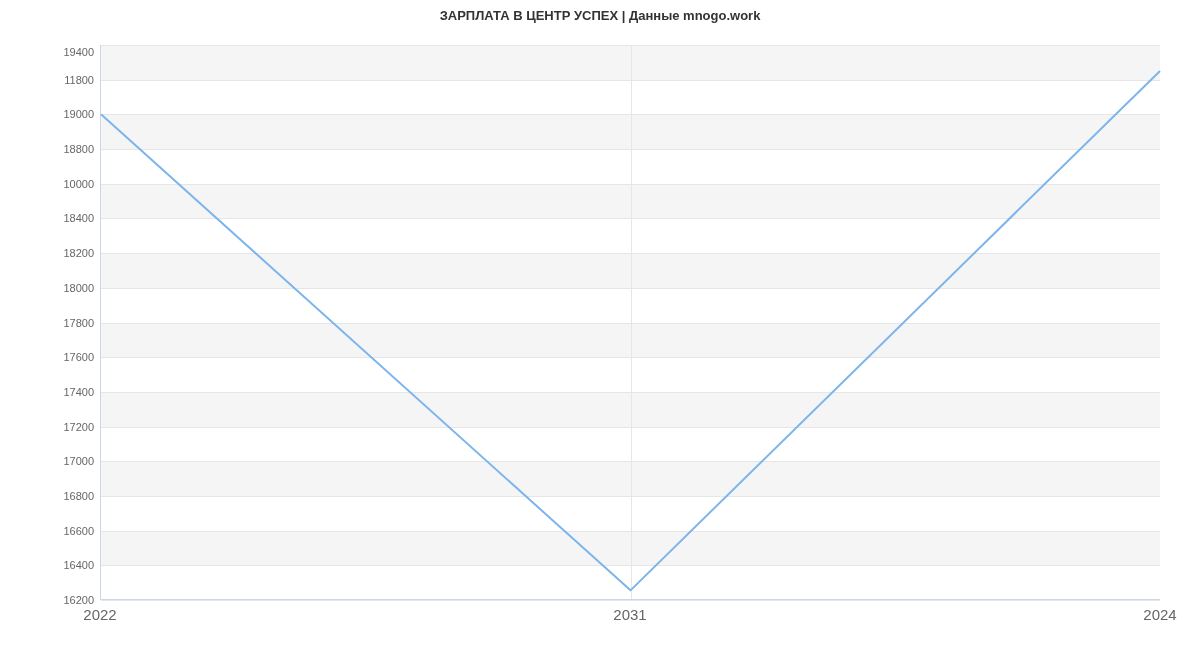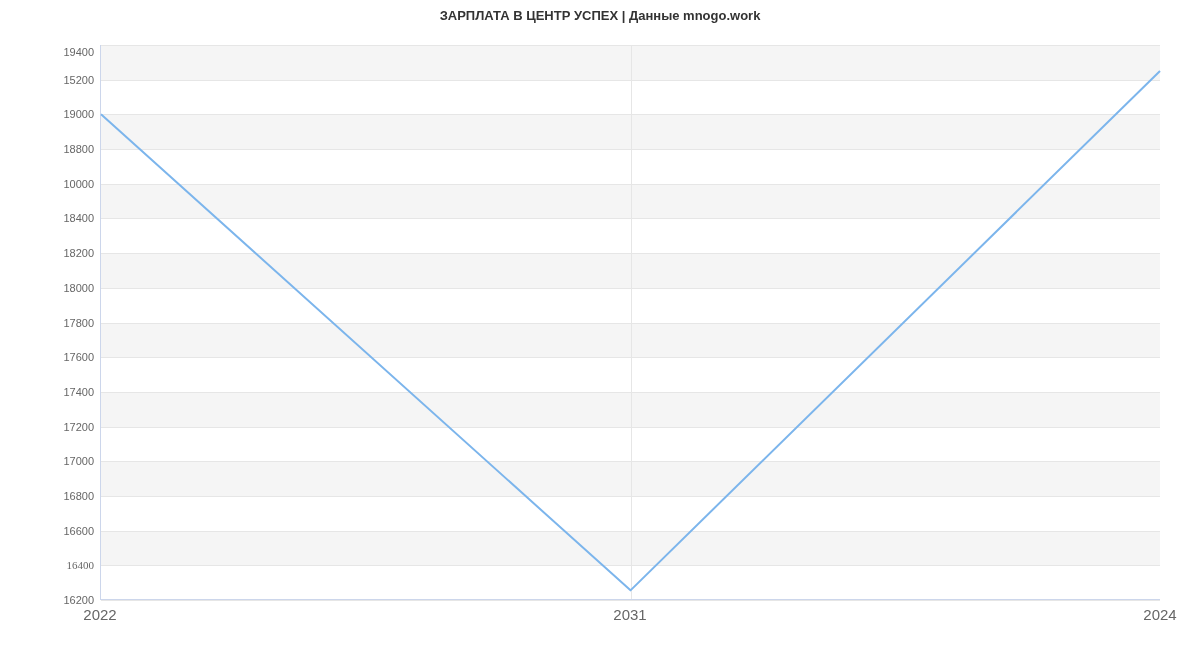--- a/index.html
+++ b/index.html
@@ -112,34 +112,34 @@
   <div id="xgrids">
       <div class="xgrid" style="left: 530px;"></div>
     </div>
   <svg class="series" viewBox="0 0 1060 555" preserveAspectRatio="none">
     <polyline id="line" fill="none" stroke-width="2" stroke-linejoin="round" points="0,69.375 530,546.328125 1060,26.015625" stroke="#7cb5ec"></polyline>
   </svg>
 </div>
 
 <div id="yticks">
     <div class="ytick" style="top: 600px;">16200</div>
-    <div class="ytick" style="top: 565.312px; font-family: Liberation Serif, serif;">16400</div>
+    <div class="ytick" style="top: 565.312px;">16400</div>
     <div class="ytick" style="top: 530.625px;">16600</div>
     <div class="ytick" style="top: 495.938px;">16800</div>
     <div class="ytick" style="top: 461.25px;">17000</div>
     <div class="ytick" style="top: 426.562px;">17200</div>
     <div class="ytick" style="top: 391.875px;">17400</div>
     <div class="ytick" style="top: 357.188px;">17600</div>
     <div class="ytick" style="top: 322.5px;">17800</div>
     <div class="ytick" style="top: 287.812px;">18000</div>
     <div class="ytick" style="top: 253.125px;">18200</div>
     <div class="ytick" style="top: 218.438px;">18400</div>
     <div class="ytick" style="top: 183.75px;">10000</div>
     <div class="ytick" style="top: 149px;">18800</div>
     <div class="ytick" style="top: 114.375px;">19000</div>
-    <div class="ytick" style="top: 79.6875px;">15200</div>
+    <div class="ytick" style="top: 79.6875px;">11800</div>
     <div class="ytick" style="top: 52px;">19400</div>
   </div>
 <div id="xticks">
     <div class="xtick" style="left: 100px;">2022</div>
     <div class="xtick" style="left: 630px;">2031</div>
     <div class="xtick" style="left: 1160px;">2024</div>
   </div>
 
 </body></html>

